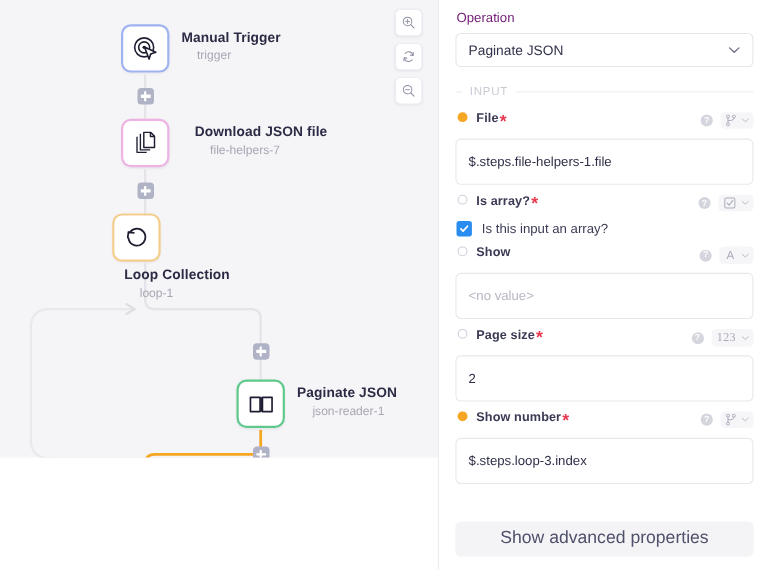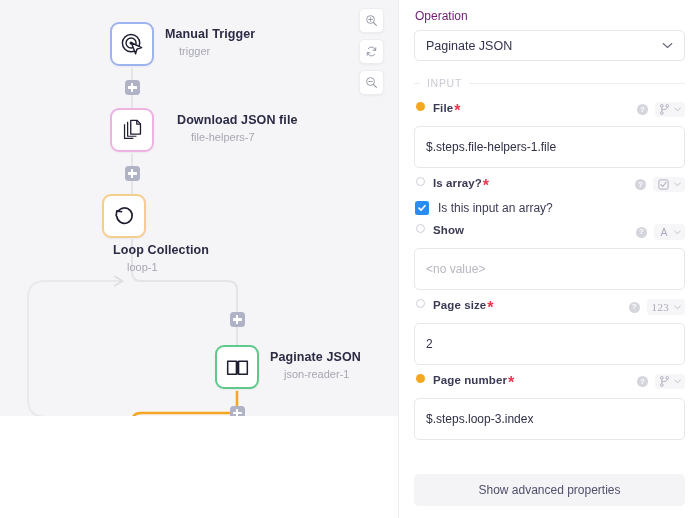--- a/index.html
+++ b/index.html
@@ -265,21 +265,21 @@
   .adv-btn {
     position: absolute;
     left: 15px; right: 15px;
     bottom: 12px;
     height: 32px;
     background: #f4f4f7;
     border-radius: 5px;
     display: flex;
     align-items: center;
     justify-content: center;
-    font-size: 12px;
+    font-size: 16px;
     color: #4f506a;
     cursor: pointer;
   }
 </style>
 </head>
 <body>
 
 <div id="app">
 
   <div class="canvas">
@@ -488,21 +488,21 @@
             </svg>
           </span>
         </span>
       </div>
       <div class="input-box">2</div>
     </div>
 
     <div class="prop">
       <div class="prop-head">
         <span class="bullet filled"></span>
-        <span class="prop-name">Page number</span>
+        <span class="prop-name">Show number</span>
         <span class="req">*</span>
         <span class="prop-head-right">
           <span class="help-icon">?</span>
           <span class="type-chip">
             <svg width="9" height="11" viewBox="0 0 10 12">
               <circle cx="2" cy="2" r="1.5" fill="none" stroke="#a9abba" stroke-width="1"></circle>
               <circle cx="8" cy="2" r="1.5" fill="none" stroke="#a9abba" stroke-width="1"></circle>
               <circle cx="2" cy="10" r="1.5" fill="none" stroke="#a9abba" stroke-width="1"></circle>
               <path d="M2,3.5 L2,8.5 M8,3.5 C8,6 5,6 2,6.2" fill="none" stroke="#a9abba" stroke-width="1"></path>
             </svg>

